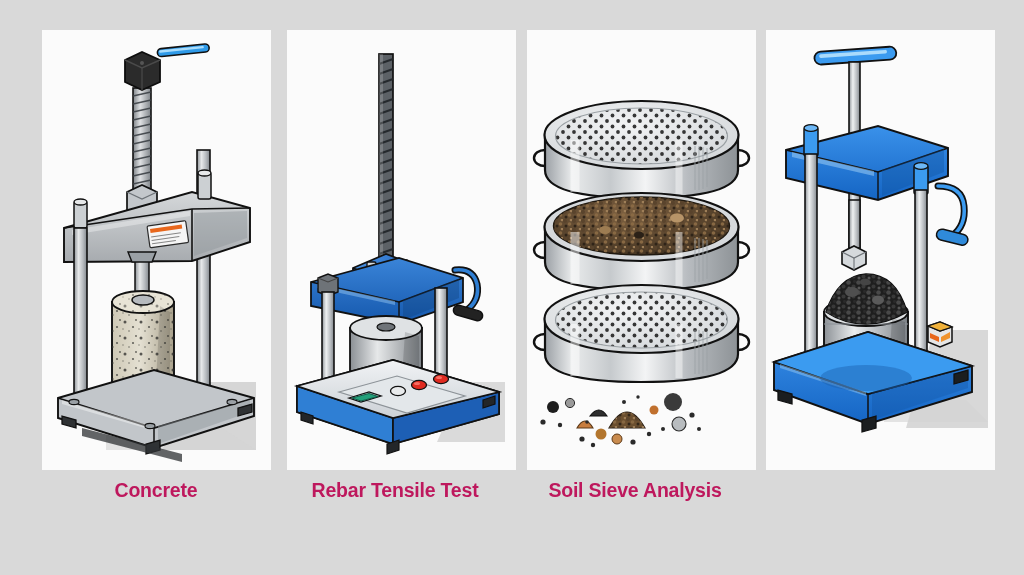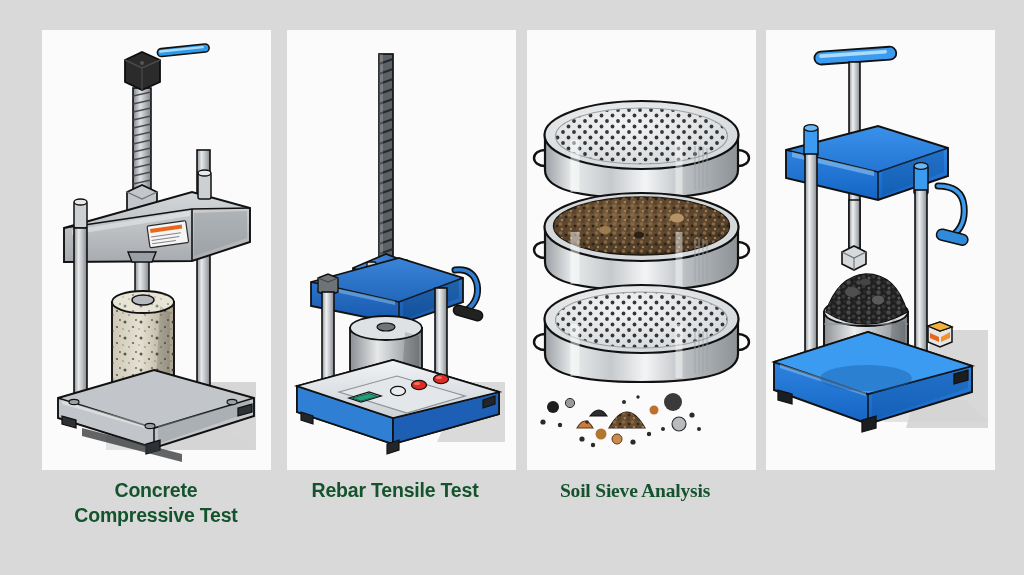--- a/index.html
+++ b/index.html
@@ -25,29 +25,29 @@
   .panel.p4{left:766px;}
 
   .panel-art{position:absolute;inset:0;}
   .panel-art svg{display:block;width:100%;height:100%;}
 
   .caption{
     position:absolute;
     top:478px;
     width:250px;
     text-align:center;
-    color:#14532d;
+    color:#be185d;
     font-size:19.5px;
     font-weight:bold;
     line-height:25px;
     letter-spacing:-0.2px;
   }
   .caption.c1{left:31px;}
   .caption.c2{left:270px;}
-  .caption.c3{left:510px;font-family:Liberation Serif, serif;}
+  .caption.c3{left:510px;}
   .caption.c4{left:748px;}
   .caption span{display:block;}
 </style>
 </head>
 <body>
 
 <div id="stage">
 
   <div class="panel p1">
     <div class="panel-art">
@@ -596,21 +596,20 @@
             <path d="M188 344 L202 340 L202 350 L188 354 Z"></path>
             <path d="M96 390 L110 386 L110 398 L96 402 Z"></path>
           </g>
         </g>
       </svg>
     </div>
   </div>
 
   <div class="caption c1">
     <span>Concrete</span>
-    <span>Compressive Test</span>
   </div>
   <div class="caption c2">
     <span>Rebar Tensile Test</span>
   </div>
   <div class="caption c3">
     <span>Soil Sieve Analysis</span>
   </div>
 
 </div>
 

